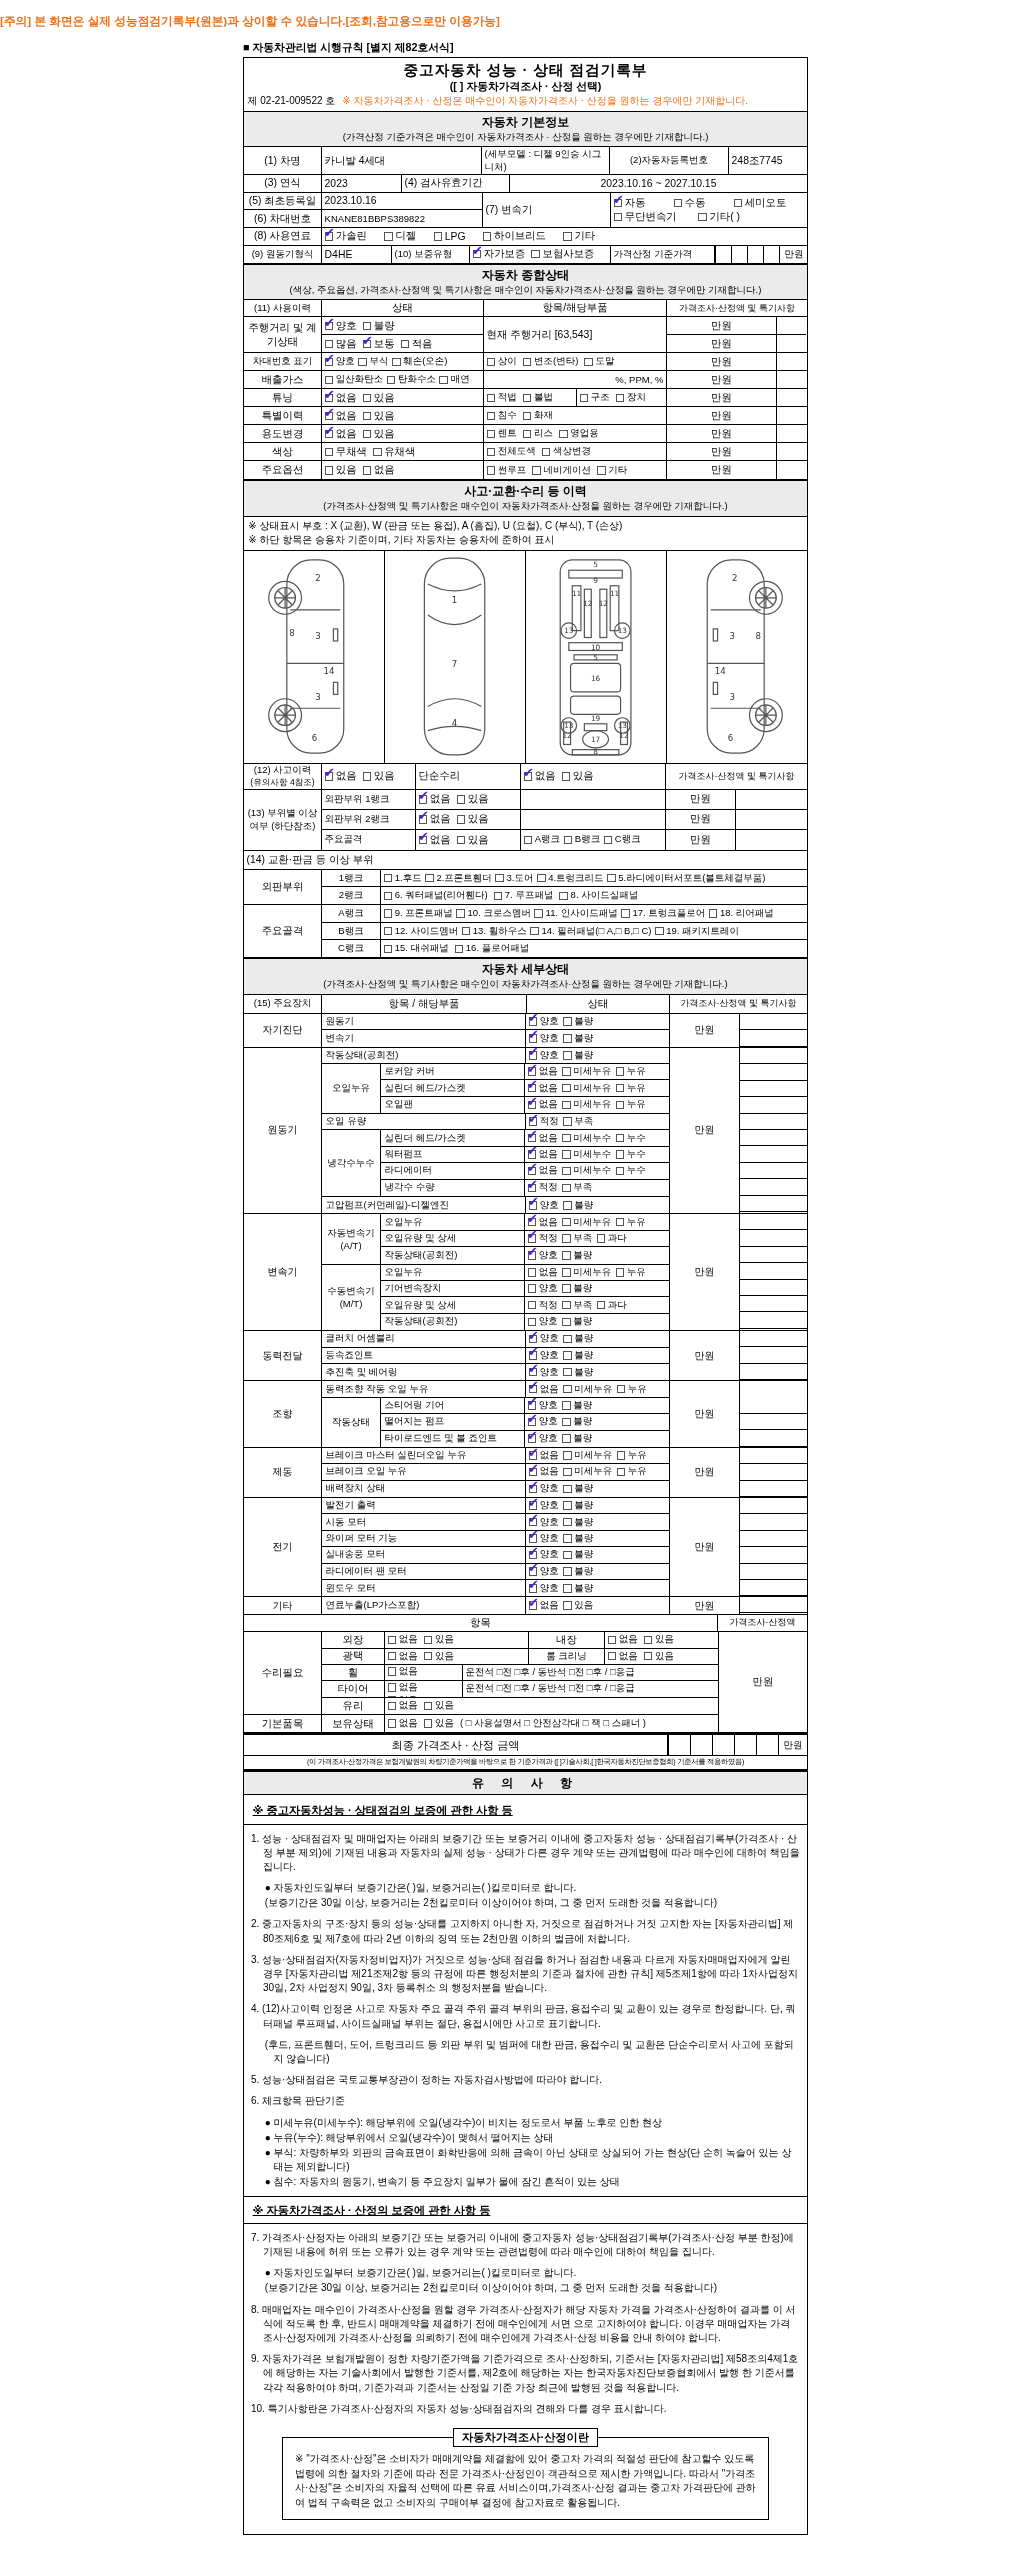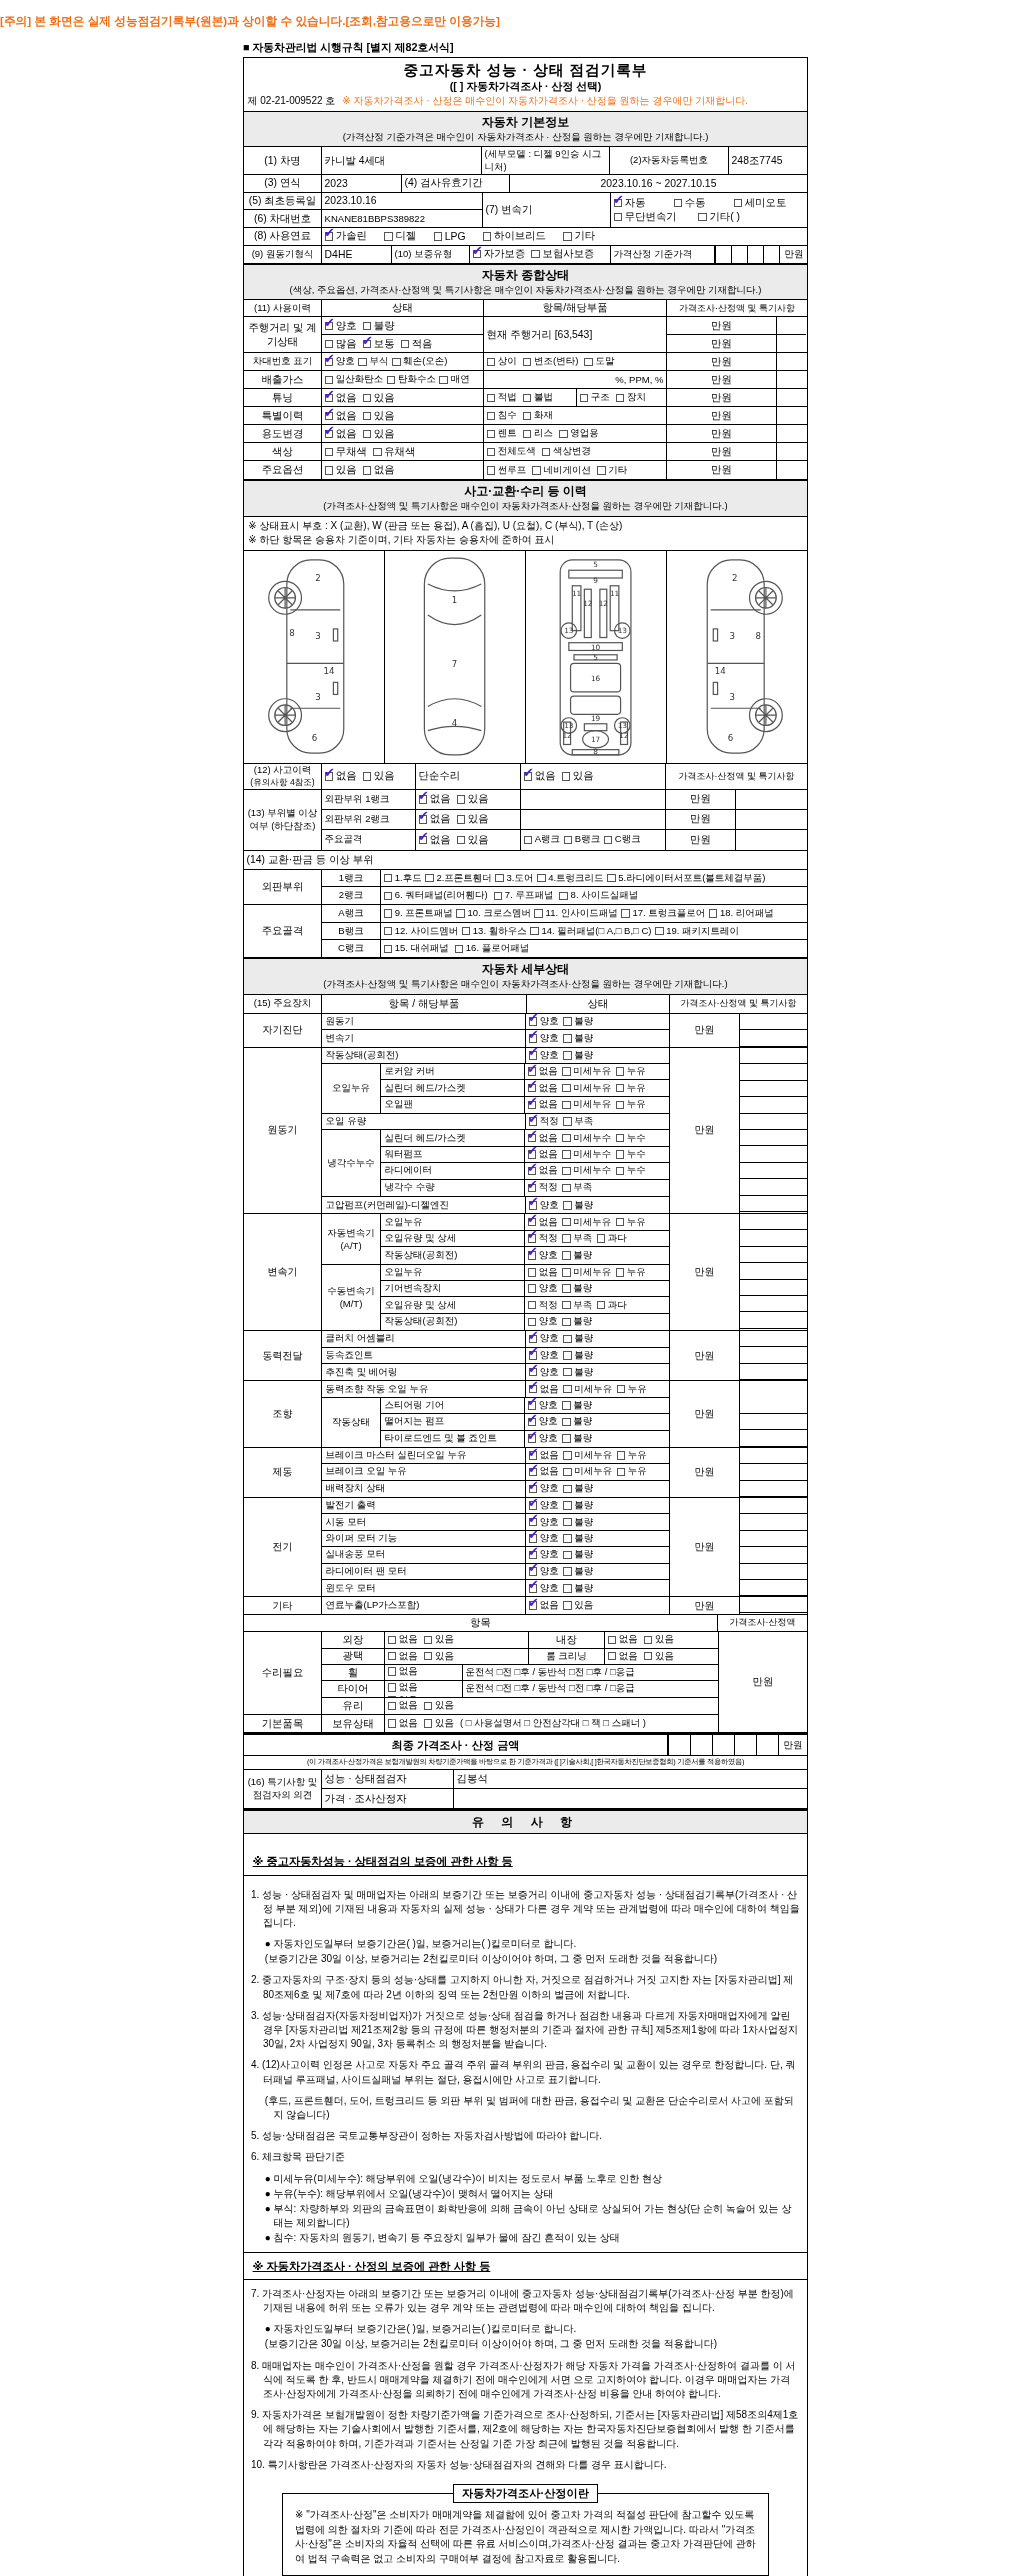--- a/index.html
+++ b/index.html
@@ -69,21 +69,21 @@
 .etcleft{flex:1;border-right:0.9px solid #000}
 .etcprice{flex:0 0 88px;display:flex;align-items:center;justify-content:center}
 .repair{display:flex;border-bottom:0.9px solid #000}
 .repname{flex:0 0 78px;border-right:0.9px solid #000;display:flex;align-items:center;justify-content:center}
 .reprows{flex:1;display:flex;flex-direction:column}
 .reprow{display:flex;height:16.4px;border-bottom:0.9px solid #000}
 .reprow:last-child{border-bottom:none}
 .finalnote{font-size:7.3px;text-align:center;padding:1.7px 0;border-bottom:0.9px solid #000;letter-spacing:-0.3px}
 .notebar{background:#ebebeb;border-bottom:1.7px solid #000;text-align:center;font-weight:bold;font-size:12px;letter-spacing:7px;padding:2.6px 0}
 .notes{padding:3.5px 7px 5.2px;font-size:10px;line-height:14.2px}
-.nhrow{border-bottom:0.9px solid #000;margin:12px -7px;padding:4.3px 8.6px 5.2px}
+.nhrow{border-bottom:0.9px solid #000;margin:0 -7px;padding:4.3px 8.6px 5.2px}
 .nhrow2{border-top:1.7px solid #000;border-bottom:0.9px solid #000;margin:7px -7px 0;padding:5.2px 8.6px 5.2px}
 .nh{font-size:11.2px;font-weight:bold;text-decoration:underline}
 .np{margin:7px 0;padding-left:12px;text-indent:-12px}
 .nb{padding-left:22.4px;text-indent:-8.6px;margin:0.9px 0}
 .pricebox{border:1.3px solid #000;margin:21px 31px 8.6px;position:relative;padding:14px 12px 8.6px}
 .priceboxtitle{position:absolute;top:-10.4px;left:50%;transform:translateX(-50%);background:#fff;border:1.3px solid #000;padding:1.7px 8.6px;font-weight:bold;font-size:11.2px;white-space:nowrap}
 .priceboxtext{font-size:10px;line-height:14.7px}
 </style>
 </head>
 <body>
@@ -1509,45 +1509,32 @@
               </span>
             </span>
           <span>( □ 사용설명서 □ 안전삼각대 □ 잭 □ 스패너 )</span>
         </div>
       </div>
     </div>
     <div class="etcprice">만원</div>
   </div>
 
   <div class="fr h26 bt3">
-    <div class="c ctr" style="flex:0 0 424px;font-weight:bold;font-size:11.2px">최종 가격조사 · 산정 금액</div>
+    <div class="c ctr" style="flex:0 0 424px;font-weight:normal;font-size:11.2px">최종 가격조사 · 산정 금액</div>
     <div class="boxes5">
         <div></div>
         <div></div>
         <div></div>
         <div></div>
         <div></div>
       </div>
     <div class="c w34 last ctr sm" style="border-left:0.9px solid #000">만원</div>
   </div>
   <div class="finalnote">(이 가격조사·산정가격은 보험개발원의 차량기준가액을 바탕으로 한 기준가격과 ([ ]기술사회,[ ]한국자동차진단보증협회) 기준서를 적용하였음)</div>
 
-  <div class="fr h44">
-    <div class="c w90 ctr sm" style="text-align:center">(16) 특기사항 및 점검자의 의견</div>
-    <div class="col fx1 last">
-      <div class="fr h22" style="flex:1">
-        <div class="c w153">성능 · 상태점검자</div>
-        <div class="c fx1 last">김봉석</div>
-      </div>
-      <div class="fr h22" style="flex:1;border-bottom:none">
-        <div class="c w153">가격 · 조사산정자</div>
-        <div class="c fx1 last"></div>
-      </div>
-    </div>
-  </div>
 
   <div class="notebar bt3">유 의 사 항</div>
   <div class="notes">
     <div class="nhrow"><span class="nh">※ 중고자동차성능 · 상태점검의 보증에 관한 사항 등</span></div>
     <div class="np">1. 성능 · 상태점검자 및 매매업자는 아래의 보증기간 또는 보증거리 이내에 중고자동차 성능 · 상태점검기록부(가격조사 · 산정 부분 제외)에 기재된 내용과 자동차의 실제 성능 · 상태가 다른 경우 계약 또는 관계법령에 따라 매수인에 대하여 책임을 집니다.</div>
     <div class="nb">● 자동차인도일부터 보증기간은( )일, 보증거리는( )킬로미터로 합니다.</div>
     <div class="nb">(보증기간은 30일 이상, 보증거리는 2천킬로미터 이상이어야 하며, 그 중 먼저 도래한 것을 적용합니다)</div>
     <div class="np">2. 중고자동차의 구조·장치 등의 성능·상태를 고지하지 아니한 자, 거짓으로 점검하거나 거짓 고지한 자는 [자동차관리법] 제80조제6호 및 제7호에 따라 2년 이하의 징역 또는 2천만원 이하의 벌금에 처합니다.</div>
     <div class="np">3. 성능·상태점검자(자동차정비업자)가 거짓으로 성능·상태 점검을 하거나 점검한 내용과 다르게 자동차매매업자에게 알린경우 [자동차관리법 제21조제2항 등의 규정에 따른 행정처분의 기준과 절차에 관한 규칙] 제5조제1항에 따라 1차사업정지 30일, 2차 사업정지 90일, 3차 등록취소 의 행정처분을 받습니다.</div>
     <div class="np">4. (12)사고이력 인정은 사고로 자동차 주요 골격 주위 골격 부위의 판금, 용접수리 및 교환이 있는 경우로 한정합니다. 단, 쿼터패널 루프패널, 사이드실패널 부위는 절단, 용접시에만 사고로 표기합니다.</div>

